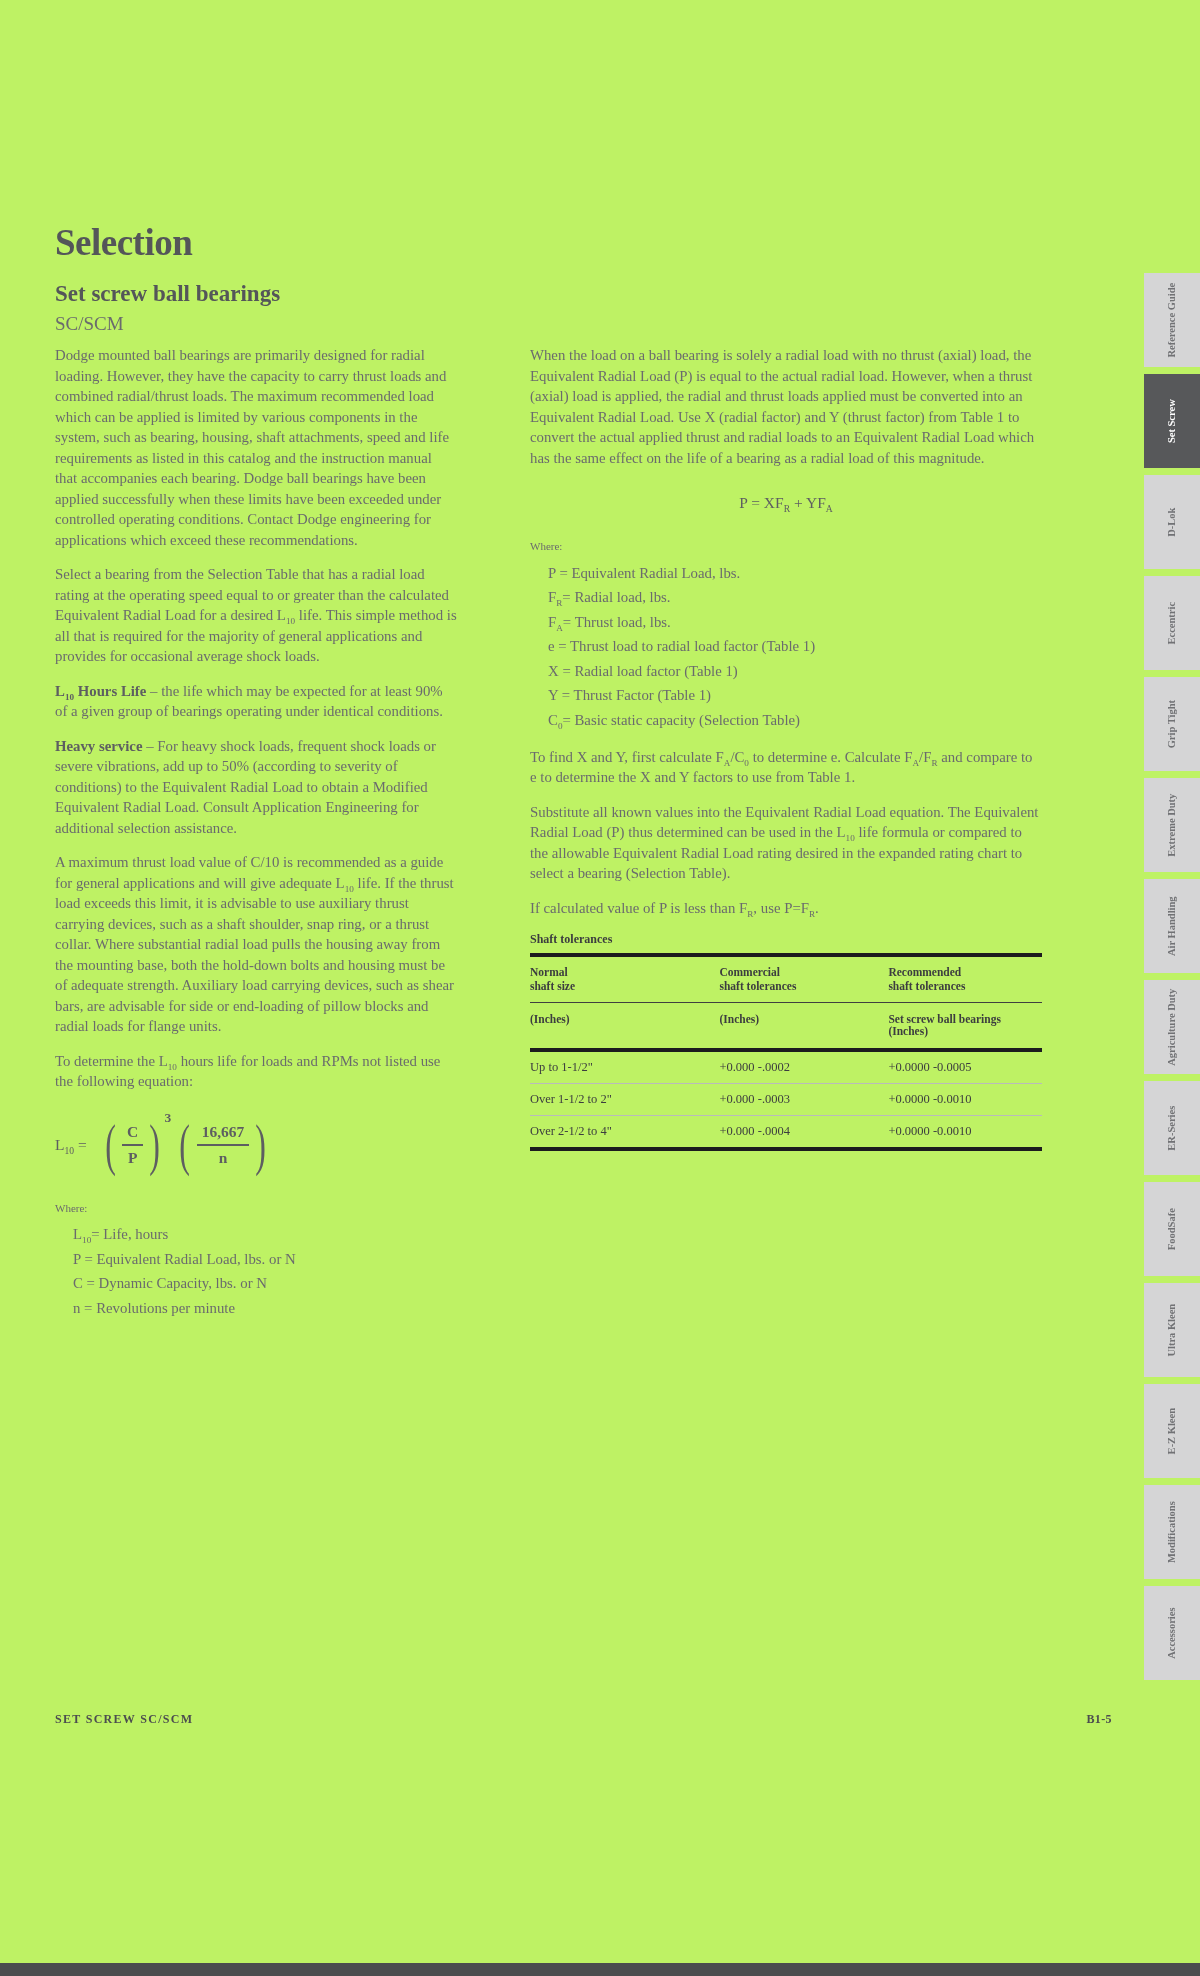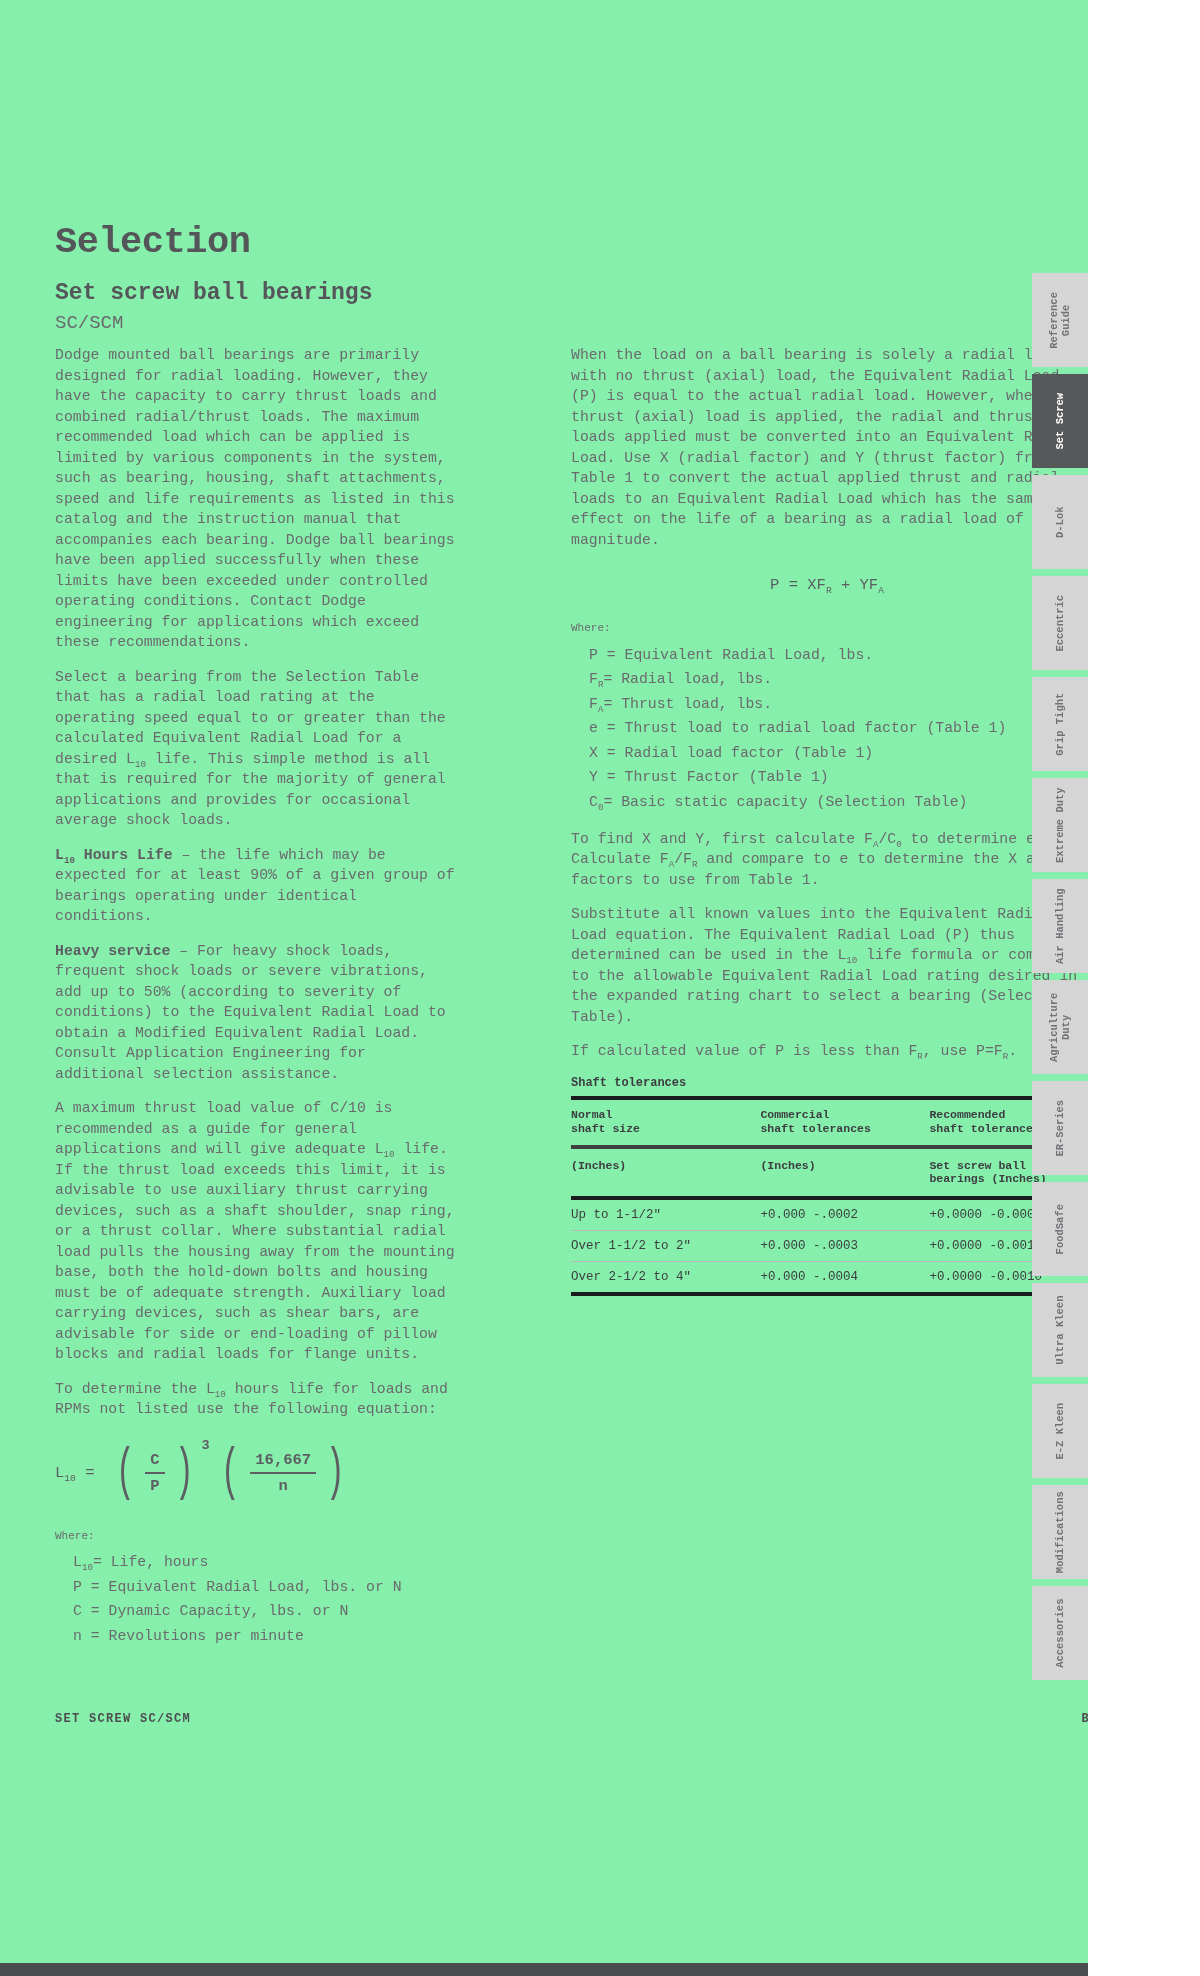--- a/index.html
+++ b/index.html
@@ -1,25 +1,25 @@
 <!DOCTYPE html>
 <html><head>
 <meta charset="utf-8">
 <style>
   html,body{margin:0;padding:0;background:#ffffff;}
-  .page{position:relative;width:1088px;height:1976px;background:#86efac;overflow:hidden;
-        font-family:Liberation Mono, monospace;color:#6a6b6d;}
+  .page{position:relative;width:1200px;height:1976px;background:#bef264;overflow:hidden;
+        font-family:Liberation Serif, serif;color:#6a6b6d;}
   
   .heading{position:absolute;left:55px;top:224px;width:700px;}
   .h1{font-size:37px;font-weight:bold;color:#545659;letter-spacing:-0.5px;line-height:1;}
   .h2{font-size:23px;font-weight:bold;color:#545659;margin-top:21px;line-height:1;}
   .h3{font-size:19px;font-weight:normal;color:#6a6b6d;margin-top:9px;line-height:1;}
   
   .columns{position:absolute;left:55px;top:345px;width:1057px;display:flex;}
-  .col-left{width:402px;margin-right:114px;}
+  .col-left{width:402px;margin-right:73px;}
   .col-right{width:512px;}
   .para{font-size:14.8px;line-height:20.5px;margin:0 0 14px 0;color:#6a6b6d;}
   .para b{color:#5d5e61;}
   sub{font-size:0.62em;line-height:0;}
   .where{font-size:11px;line-height:20.5px;margin:6px 0 4px 0;}
   .defs{margin:0 0 14px 0;}
   .def{font-size:14.8px;line-height:24.6px;padding-left:18px;}
   
   .formula-row{display:flex;align-items:center;margin:26px 0 26px 0;color:#5d5e61;}
   .f-lhs{font-size:15.5px;font-weight:normal;margin-right:14px;}
@@ -28,21 +28,21 @@
   .frac .num{padding:0 5px 3px 5px;border-bottom:2px solid #5d5e61;}
   .frac .den{padding-top:3px;}
   .exp{font-size:13.5px;font-weight:bold;align-self:flex-start;margin:-8px 4px 0 0;}
   
   .eq-center{text-align:center;font-size:15.5px;color:#5d5e61;margin:26px 0 24px 0;}
   
   .tbl-wrap{width:512px;color:#3c3d3f;}
   .tbl-title{font-size:12px;font-weight:bold;color:#3c3d3f;margin-bottom:6px;}
   table.tol{width:100%;border-collapse:collapse;border-top:4px solid #1c1c1e;border-bottom:4px solid #1c1c1e;}
   table.tol td{vertical-align:top;}
-  .hrow1 td{font-size:11.5px;font-weight:bold;line-height:14px;padding:8px 0 9px 0;border-bottom:4px solid #404040;}
+  .hrow1 td{font-size:11.5px;font-weight:bold;line-height:14px;padding:8px 0 9px 0;border-bottom:1px solid #404040;}
   .hrow2 td{font-size:11.5px;font-weight:bold;padding:10px 0 11px 0;border-bottom:4px solid #1c1c1e;}
   .drow td{font-size:12.5px;padding:8px 0 8px 0;border-bottom:1px solid #b9babb;}
   .drow:last-child td{border-bottom:none;}
   .c1{width:37%;} .c2{width:33%;} .c3{width:30%;}
   
   .sidebar{position:absolute;top:273px;right:0;width:56px;}
   .tab{width:56px;height:94px;margin-bottom:7px;background:#d5d5d6;display:flex;align-items:center;justify-content:center;}
   .tab.active{background:#57585a;}
   .tab-label{transform:rotate(-90deg);width:92px;text-align:center;font-size:10.5px;font-weight:bold;
              line-height:1.18;color:#717275;flex:none;}

